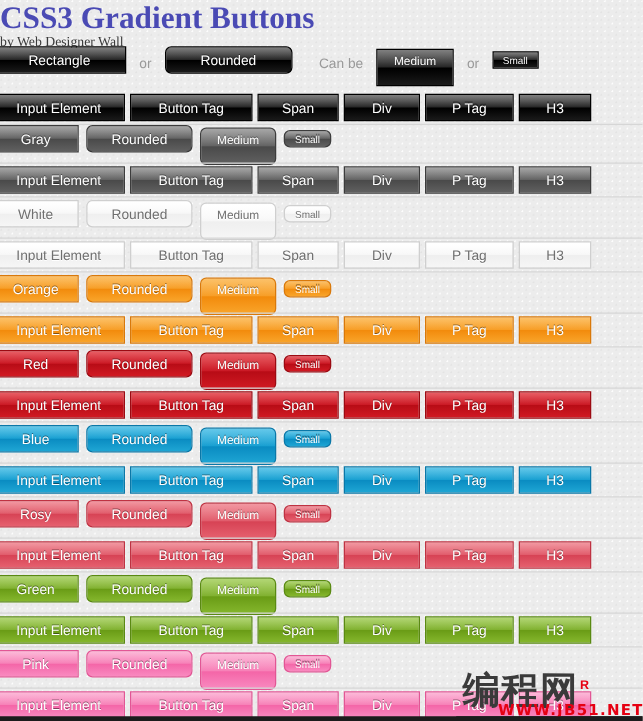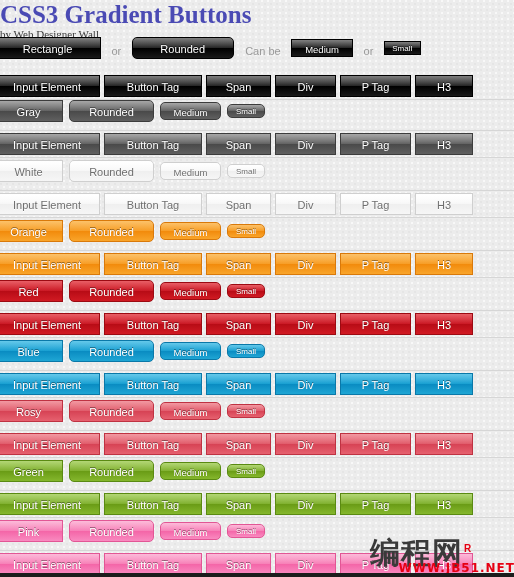--- a/index.html
+++ b/index.html
@@ -106,21 +106,21 @@
     position: absolute;
     left: 0; right: 0; top: 0;
     height: 50%;
     background: linear-gradient(to bottom, rgba(255,255,255,0.22), rgba(255,255,255,0.04));
     pointer-events: none;
     z-index: 1;
   }
 
   
   .sz-reg { height: 22px; padding-top: 6px; font-size: 11px; }
-  .sz-med { height: 18px; padding-top: 5px; font-size: 9.5px; }
+  .sz-med { height: 30px; padding-top: 5px; font-size: 9.5px; }
   .sz-sml { height: 14px; padding-top: 3px; font-size: 8px; }
   .rounded { border-radius: 5px; }
 
   
   .word {
     display: inline-block;
     vertical-align: top;
     font-family: "Liberation Sans", sans-serif;
     font-size: 11px;
     color: #9a9a9a;
@@ -226,21 +226,21 @@
   </div>
 
   <div class="label-row" style="top:37px;">
     <span class="btn c-black sz-reg" style="width:107px;margin-left:-3px;">
       <span class="cap">Rectangle</span>
     </span>
     <span class="word" style="margin-left:6px;">or</span>
     <span class="btn c-black sz-reg rounded" style="width:102px;margin-left:6px;">
       <span class="cap">Rounded</span>
     </span>
-    <span class="word" style="margin-left:7px;">Can be</span>
+    <span class="word" style="margin-left:17px;">Can be</span>
     <span class="btn c-black sz-med" style="width:62px;margin-left:6px;margin-top:2px;">
       <span class="cap">Medium</span>
     </span>
     <span class="word" style="margin-left:6px;">or</span>
     <span class="btn c-black sz-sml" style="width:37px;margin-left:6px;margin-top:4px;">
       <span class="cap">Small</span>
     </span>
   </div>
 
   <div id="rows-host">

